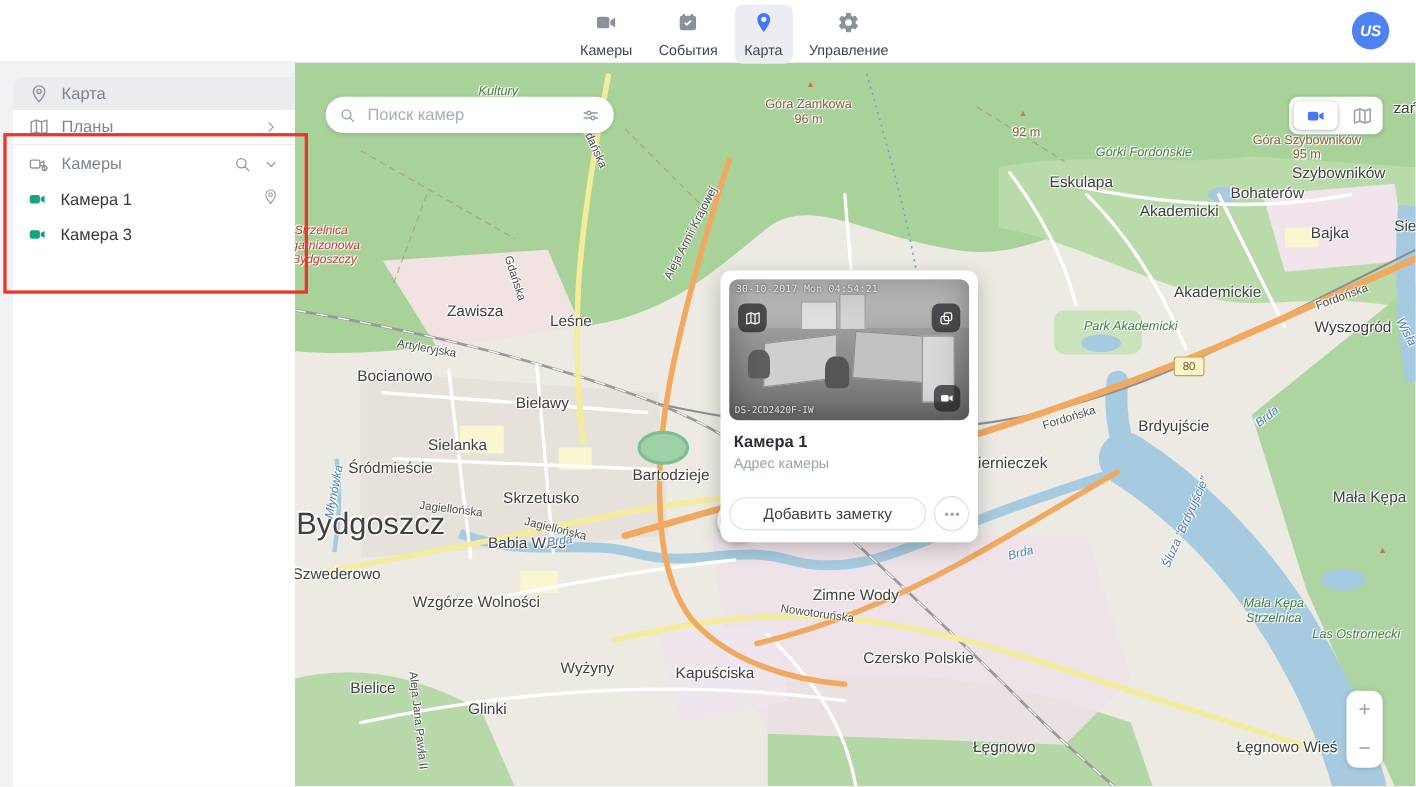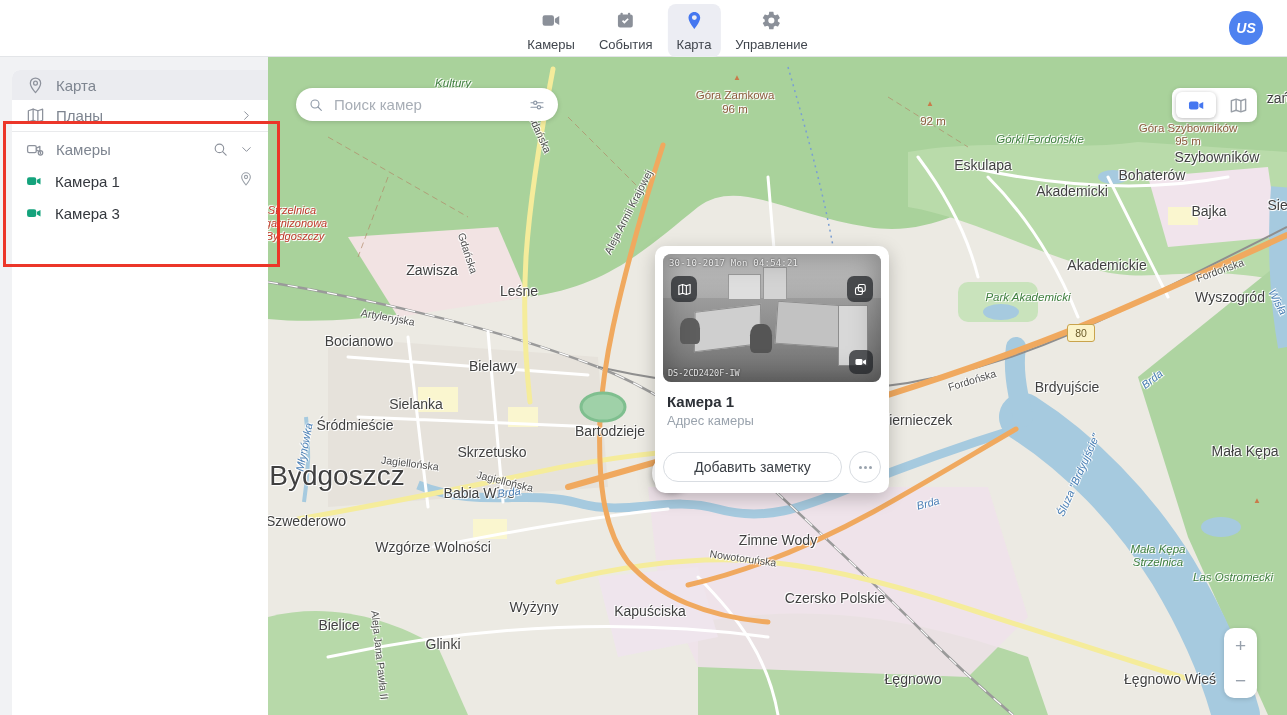--- a/index.html
+++ b/index.html
@@ -281,21 +281,21 @@
       <g stroke="#f0a95f" stroke-width="6" fill="none" stroke-linecap="round">
         <path d="M300,430 C380,408 460,385 540,362 C640,333 740,300 840,258 C900,232 960,205 1019,178"></path>
         <path d="M395,88 C375,150 358,210 345,270 C338,303 334,330 332,360 C330,420 334,470 360,505 C390,540 440,560 500,565" stroke-width="5"></path>
         <path d="M420,528 C490,512 550,485 605,455 C650,430 700,400 748,372" stroke-width="5"></path>
       </g>
 
       <ellipse cx="335" cy="350" rx="22" ry="14" fill="#9fd1a8" stroke="#7fbf8f" stroke-width="3"></ellipse>
     </svg>
 
     <div id="map-labels">
-        <span class="mlabel p" style="left: 164px; top: 213px; text-align: center;">Zawisza</span>
+        <span class="mlabel p" style="left: 164px; top: 225px; text-align: center;">Zawisza</span>
         <span class="mlabel p" style="left: 251px; top: 234px;">Leśne</span>
         <span class="mlabel p" style="left: 91px; top: 284px;">Bocianowo</span>
         <span class="mlabel p" style="left: 225px; top: 309px;">Bielawy</span>
         <span class="mlabel p" style="left: 148px; top: 347px;">Sielanka</span>
         <span class="mlabel p" style="left: 87px; top: 368px;">Śródmieście</span>
         <span class="mlabel p" style="left: 224px; top: 395px;">Skrzetusko</span>
         <span class="mlabel p" style="left: 342px; top: 374px;">Bartodzieje</span>
         <span class="mlabel p" style="left: 69px; top: 419px; font-size: 28px;">Bydgoszcz</span>
         <span class="mlabel p" style="left: 211px; top: 436px;">Babia Wieś</span>
         <span class="mlabel p" style="left: 38px; top: 464px;">Szwederowo</span>

